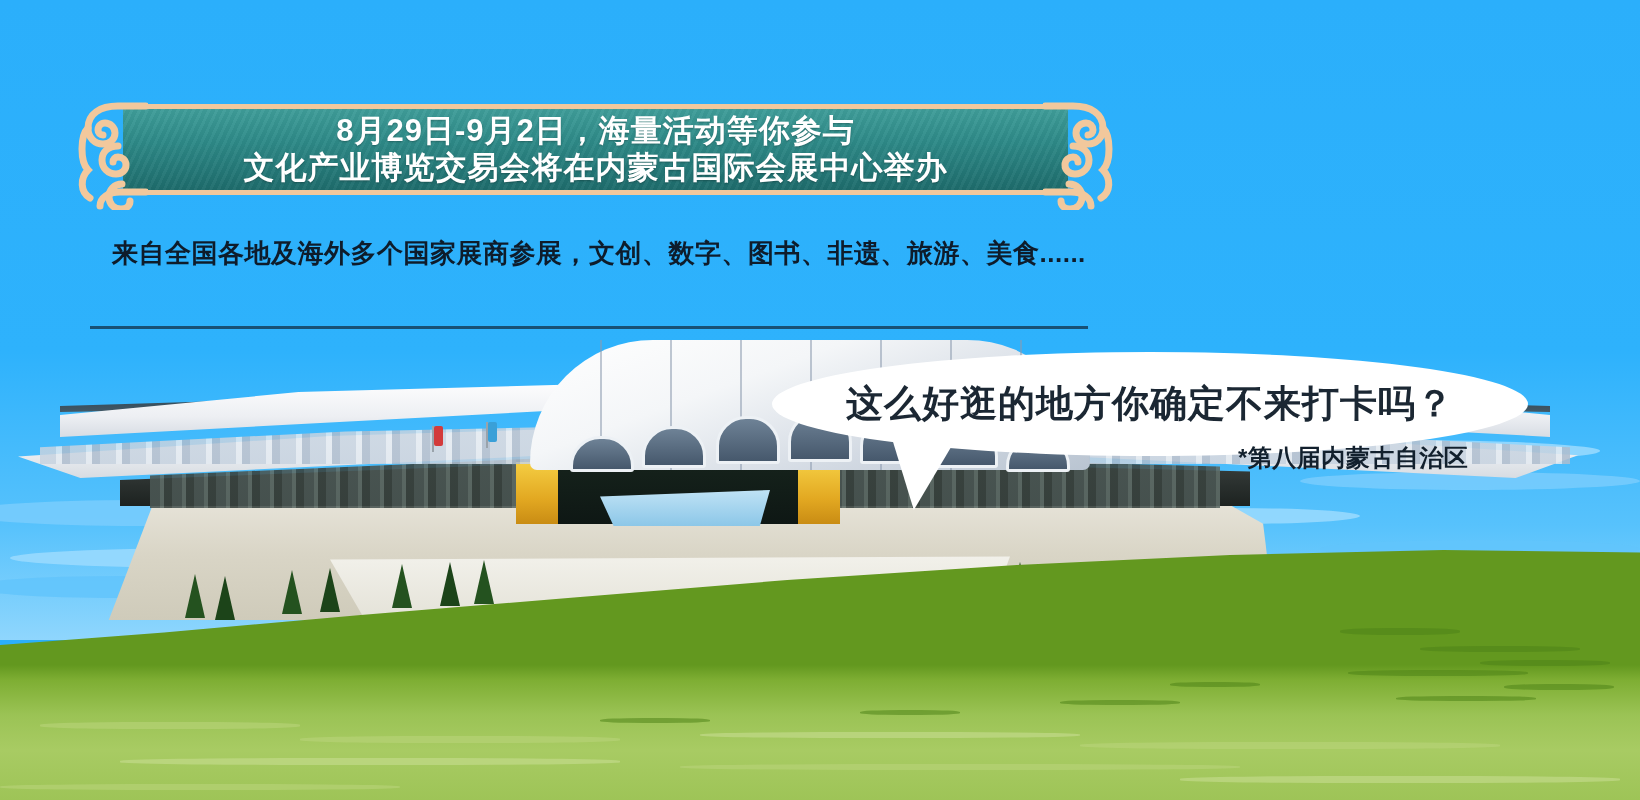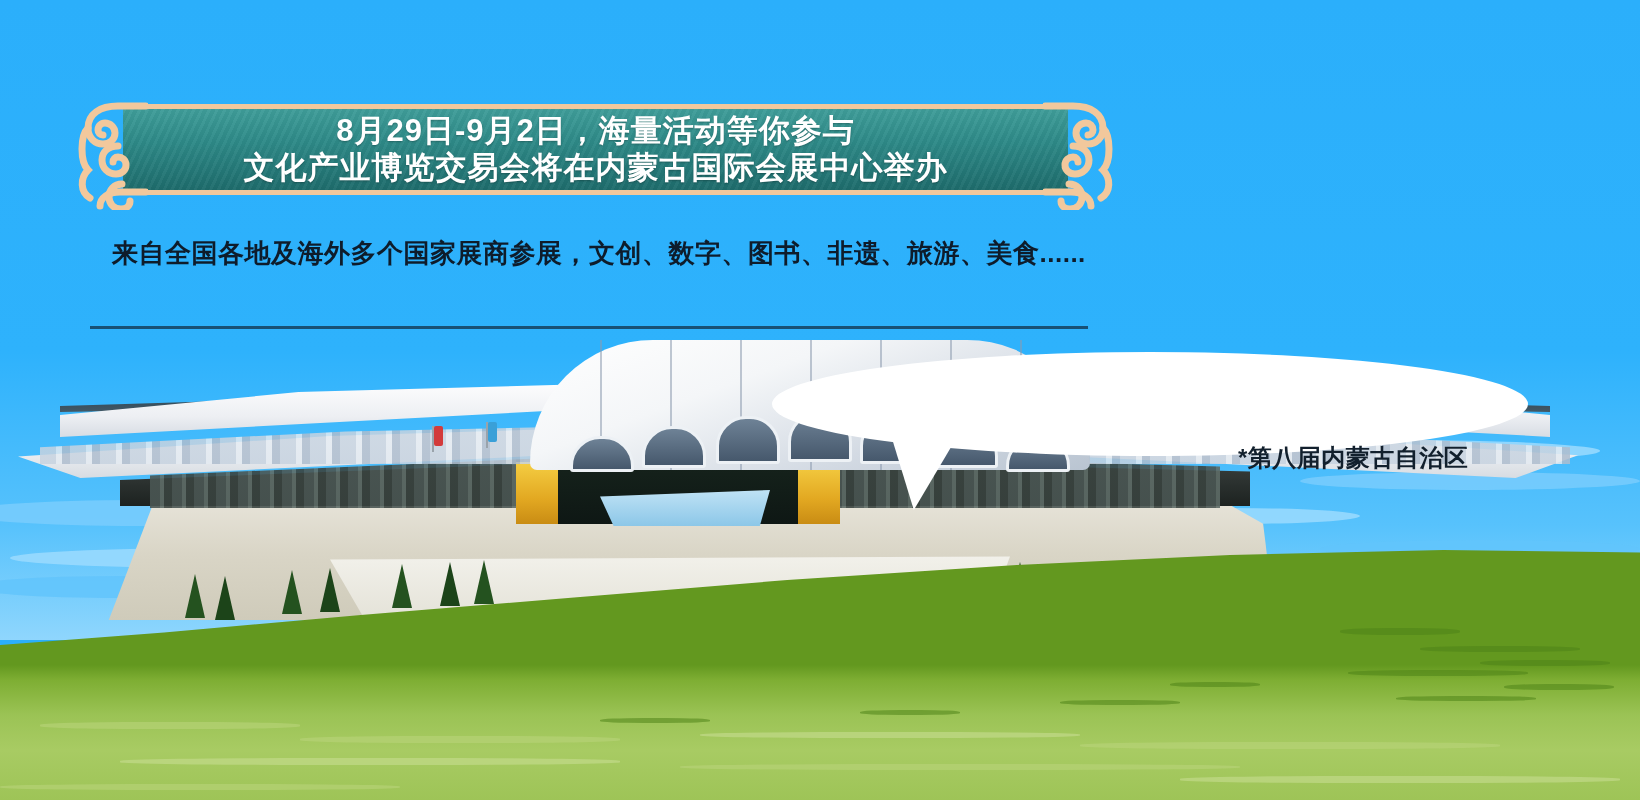--- a/index.html
+++ b/index.html
@@ -313,17 +313,18 @@
   </div>
 
   <div class="bodytext">
     <div class="row">来自全国各地及海外多个国家展商参展，文创、数字、图书、非遗、旅游、美食......</div>
   </div>
   <div class="divider"></div>
 
   <div class="bubble-wrap">
     <div class="bubble-tail"></div>
     <div class="bubble"></div>
+    <div class="bubble-text">这么好逛的地方你确定不来打卡吗？</div>
   </div>
 
   <div class="footnote">*第八届内蒙古自治区</div>
 
 </div>
 
 </body></html>

